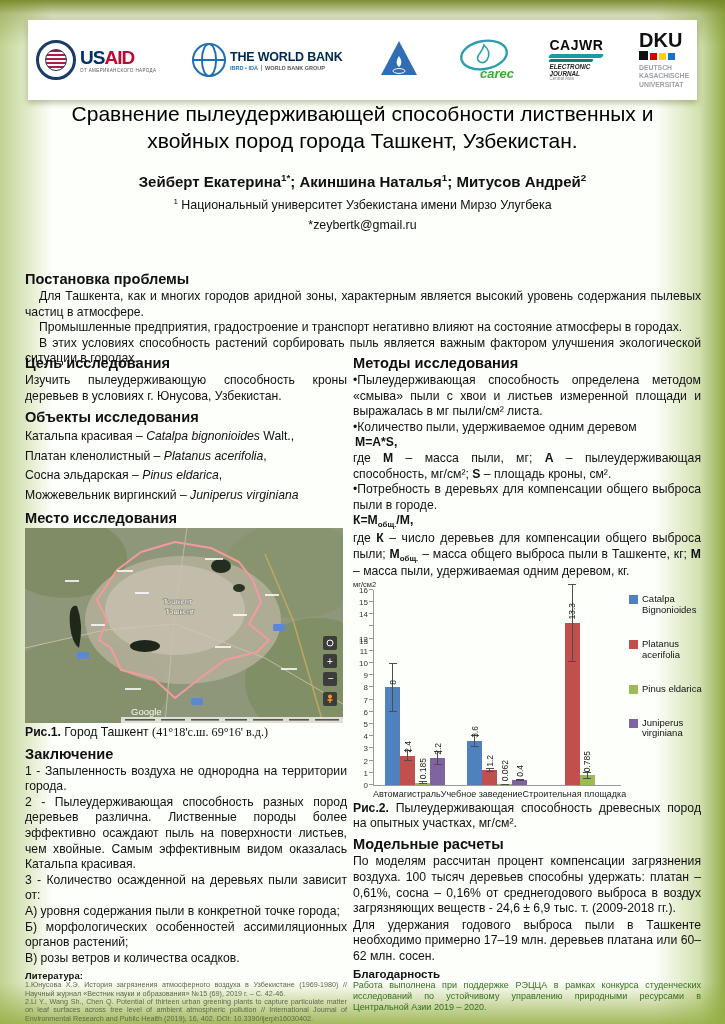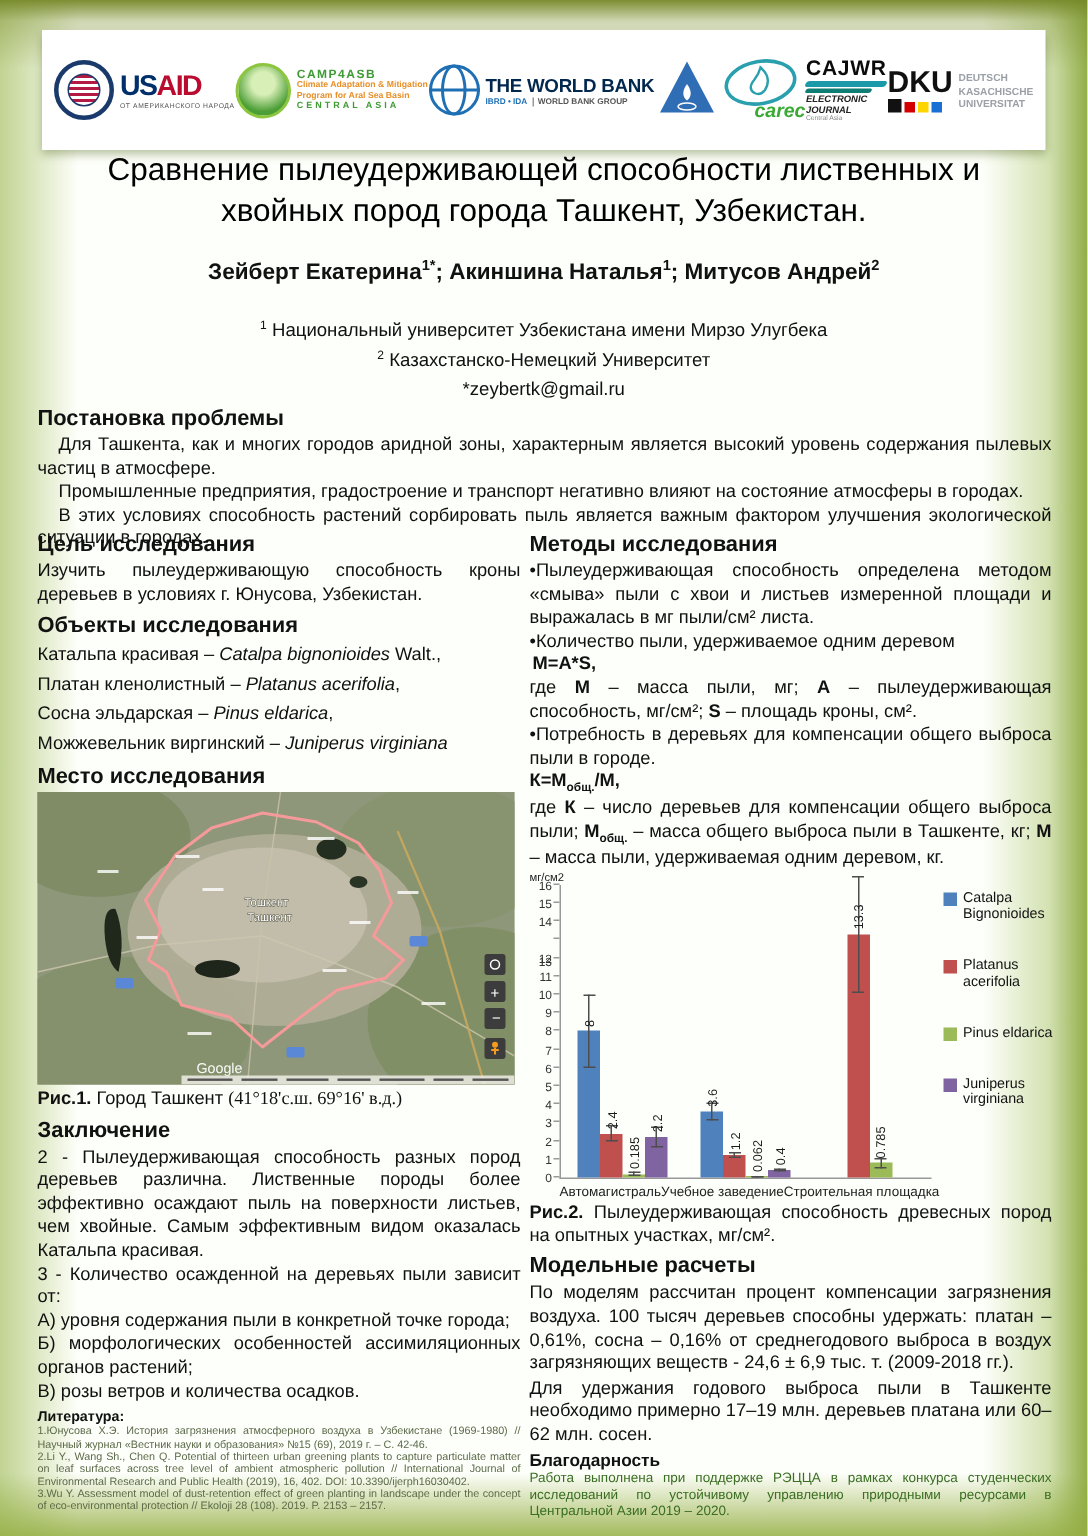--- a/index.html
+++ b/index.html
@@ -36,32 +36,32 @@
   .wb-title{font-size:12.5px;font-weight:bold;color:#00274e;letter-spacing:-.2px;}
   .wb-sub{font-size:5.5px;margin-top:1px;}
   .wb-ibrd{color:#1f6fb4;font-weight:bold;}
   .wb-group{color:#555;border-left:1px solid #999;margin-left:3px;padding-left:3px;font-weight:bold;}
   .cajwr{line-height:1;}
   .cajwr-title{font-size:14px;font-weight:900;color:#0b0b0b;letter-spacing:.5px;}
   .cajwr-wave{width:54px;height:4px;background:#1a9aa8;border-radius:2px;transform:skewX(-25deg);margin:2px 0 1px;}
   .cajwr-wave2{width:44px;height:3px;background:#0e7d74;border-radius:2px;transform:skewX(-25deg);margin-bottom:2px;}
   .cajwr-l{font-size:6.3px;font-weight:800;font-style:italic;color:#222;}
   .cajwr-ca{font-size:4.5px;color:#888;}
-  .dku{display:flex;gap:4px;align-items:flex-end;}
+  .dku{display:flex;gap:4px;align-items:flex-start;flex-direction:column;}
   .dku-title{font-size:20px;font-weight:900;color:#101010;line-height:.9;}
   .dku-squares{display:flex;gap:2px;align-items:flex-end;margin-top:2px;}
   .dku-sq{width:7px;height:7px;display:inline-block;}
   .dku-sq.b{width:9px;height:9px;background:#111;}
   .dku-sq.r{background:#d40000;}.dku-sq.y{background:#ffd500;}.dku-sq.u{background:#1a6fd4;}
   .dku-text{font-size:6.8px;color:#9aa0a6;font-weight:bold;line-height:1.25;}
   
   .title{position:absolute;left:30px;right:30px;top:100px;text-align:center;
     font-size:21px;font-weight:normal;line-height:1.3;color:#000;}
   .authors{position:absolute;left:30px;right:30px;top:172px;text-align:center;font-size:15px;font-weight:bold;}
-  .affils{position:absolute;left:30px;right:30px;top:196px;text-align:center;font-size:12.4px;line-height:1.58;margin-top:15px;}
+  .affils{position:absolute;left:30px;right:30px;top:196px;text-align:center;font-size:12.4px;line-height:1.58;}
   
   .sec-h{font-size:14.6px;font-weight:bold;margin:5px 0 2px;}
   .body-txt{font-size:12.2px;line-height:1.28;text-align:justify;}
   .indent{text-indent:14px;}
   .problem{position:absolute;left:25px;right:24px;top:266px;}
   .cols{position:absolute;left:25px;right:24px;top:350px;bottom:6px;display:flex;gap:6px;}
   .col-left{width:322px;flex:none;}
   .col-right{flex:1;min-width:0;}
   .species{font-size:12.2px;line-height:1.6;}
   .bold-line{font-weight:bold;}
@@ -108,29 +108,20 @@
 
   <div class="logo-strip">
     <div class="logo">
       <div class="usaid-seal"></div>
       <div>
         <div class="usaid-word"><span class="navy">US</span><span class="redc">AID</span></div>
         <div class="usaid-sub">ОТ АМЕРИКАНСКОГО НАРОДА</div>
       </div>
     </div>
     <div class="logo">
-      <div class="camp-circle"></div>
-      <div class="camp-text">
-        <div class="camp-title">CAMP4ASB</div>
-        <div class="camp-l">Climate Adaptation &amp; Mitigation</div>
-        <div class="camp-l">Program for Aral Sea Basin</div>
-        <div class="camp-ca">CENTRAL ASIA</div>
-      </div>
-    </div>
-    <div class="logo">
       <div class="wb-globe"></div>
       <div>
         <div class="wb-title">THE WORLD BANK</div>
         <div class="wb-sub"><span class="wb-ibrd">IBRD • IDA</span><span class="wb-group">WORLD BANK GROUP</span></div>
       </div>
     </div>
     <div class="logo">
       <svg width="42" height="44" viewBox="0 0 42 44">
         <path d="M21,3 L39,37 L3,37 Z" fill="#2f6db5"></path>
         <path d="M21,18 q5,7 0,11 q-5,-4 0,-11Z" fill="#fff"></path>
@@ -167,21 +158,20 @@
         <div>KASACHISCHE</div>
         <div>UNIVERSITAT</div>
       </div>
     </div>
   </div>
 
   <div class="title">Сравнение пылеудерживающей способности лиственных и хвойных пород города Ташкент, Узбекистан.</div>
   <div class="authors">Зейберт Екатерина<sup>1*</sup>; Акиншина Наталья<sup>1</sup>; Митусов Андрей<sup>2</sup></div>
   <div class="affils">
     <div><sup>1</sup> Национальный университет Узбекистана имени Мирзо Улугбека</div>
-    <div><sup>2</sup> Казахстанско-Немецкий Университет</div>
     <div>*zeybertk@gmail.ru</div>
   </div>
 
   <div class="problem">
     <div class="sec-h">Постановка проблемы</div>
     <div class="body-txt indent">Для Ташкента, как и многих городов аридной зоны, характерным является высокий уровень содержания пылевых частиц в атмосфере.</div>
     <div class="body-txt indent">Промышленные предприятия, градостроение и транспорт негативно влияют на состояние атмосферы в городах.</div>
     <div class="body-txt indent">В этих условиях способность растений сорбировать пыль является важным фактором улучшения экологической ситуации в городах.</div>
   </div>
 
@@ -256,20 +246,21 @@
               <rect x="200" y="191" width="22" height="1.6"></rect>
             <rect x="228" y="191" width="30" height="1.6"></rect>
               <rect x="264" y="191" width="20" height="1.6"></rect>
             <rect x="290" y="191" width="24" height="1.6"></rect>
           </g>
         </svg>
       </div>
       <div class="fig-caption"><b>Рис.1.</b> Город Ташкент <span class="serif">(41°18'с.ш. 69°16' в.д.)</span></div>
 
       <div class="sec-h">Заключение</div>
+      <div class="body-txt concl-item">1 - Запыленность воздуха не однородна на территории города.</div>
       <div class="body-txt concl-item">2 - Пылеудерживающая способность разных пород деревьев различна. Лиственные породы более эффективно осаждают пыль на поверхности листьев, чем хвойные. Самым эффективным видом оказалась Катальпа красивая.</div>
       <div class="body-txt concl-item">3 - Количество осажденной на деревьях пыли зависит от:</div>
       <div class="body-txt concl-item">А) уровня содержания пыли в конкретной точке города;</div>
       <div class="body-txt concl-item">Б) морфологических особенностей ассимиляционных органов растений;</div>
       <div class="body-txt concl-item">В) розы ветров и количества осадков.</div>
 
       <div class="refs-h">Литература:</div>
       <div class="refs">1.Юнусова Х.Э. История загрязнения атмосферного воздуха в Узбекистане (1969-1980) // Научный журнал «Вестник науки и образования» №15 (69), 2019 г. – С. 42-46.</div>
       <div class="refs">2.Li Y., Wang Sh., Chen Q. Potential of thirteen urban greening plants to capture particulate matter on leaf surfaces across tree level of ambient atmospheric pollution // International Journal of Environmental Research and Public Health (2019), 16, 402. DOI: 10.3390/ijerph16030402.</div>
       <div class="refs">3.Wu Y. Assessment model of dust-retention effect of green planting in landscape under the concept of eco-environmental protection // Ekoloji 28 (108). 2019. P. 2153 – 2157.</div>

